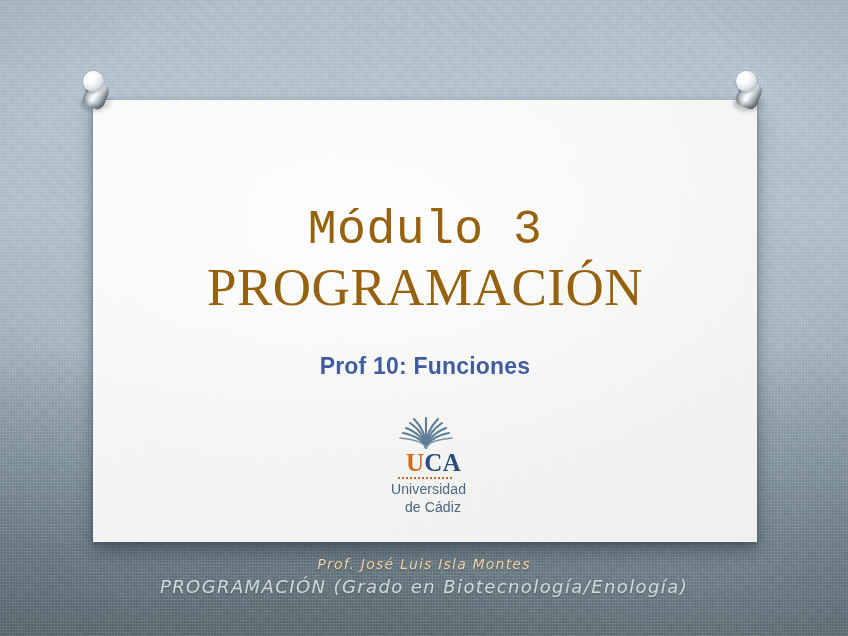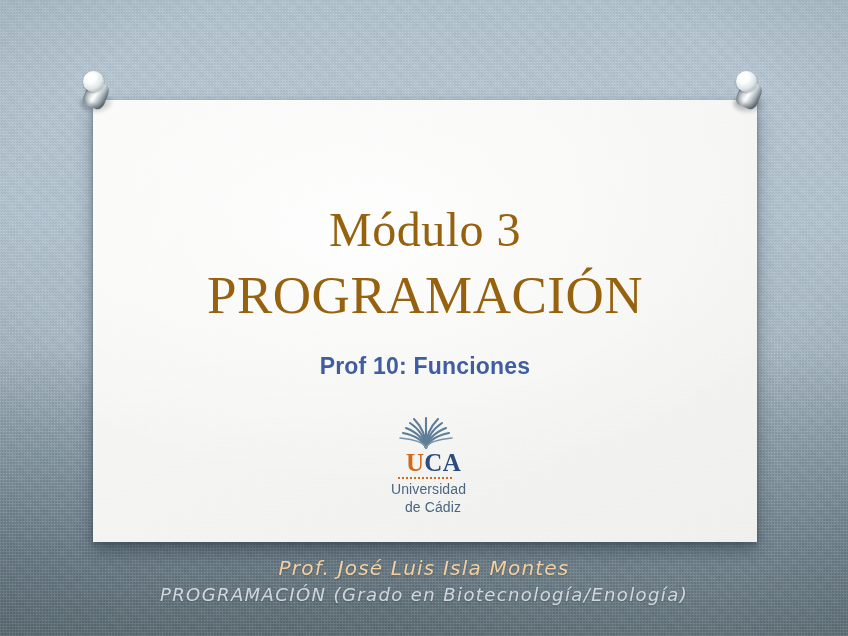--- a/index.html
+++ b/index.html
@@ -155,33 +155,33 @@
 
   
   .title-block {
     position: absolute;
     left: 93px;
     top: 205px;
     width: 664px;
     text-align: center;
   }
   .title-line-1 {
-    font-family: Liberation Serif, serif;
+    font-family: Liberation Mono, monospace;
     font-size: 48px;
     line-height: 1.05;
     color: #96620e;
     letter-spacing: 0.5px;
   }
   .title-line-2 {
     font-family: "Liberation Serif", "DejaVu Serif", serif;
     font-size: 53px;
     line-height: 1.08;
     color: #96620e;
     letter-spacing: 0.5px;
-    margin-top: 12px;
+    margin-top: 4px;
   }
   .subtitle {
     position: absolute;
     left: 93px;
     top: 353px;
     width: 664px;
     text-align: center;
     font-family: "Liberation Sans", "DejaVu Sans", sans-serif;
     font-size: 23px;
     font-weight: bold;
@@ -231,21 +231,21 @@
   
   .footer {
     position: absolute;
     left: 0;
     top: 556px;
     width: 848px;
     text-align: center;
   }
   .footer-author {
     font-family: "DejaVu Sans", sans-serif;
-    font-size: 20px;
+    font-size: 14px;
     font-style: italic;
     color: #f3cfa1;
     letter-spacing: 1.2px;
     text-shadow: 0 1px 2px rgba(30,45,55,0.35);
   }
   .footer-course {
     margin-top: 4px;
     font-family: "DejaVu Sans", sans-serif;
     font-size: 18px;
     font-style: italic;

